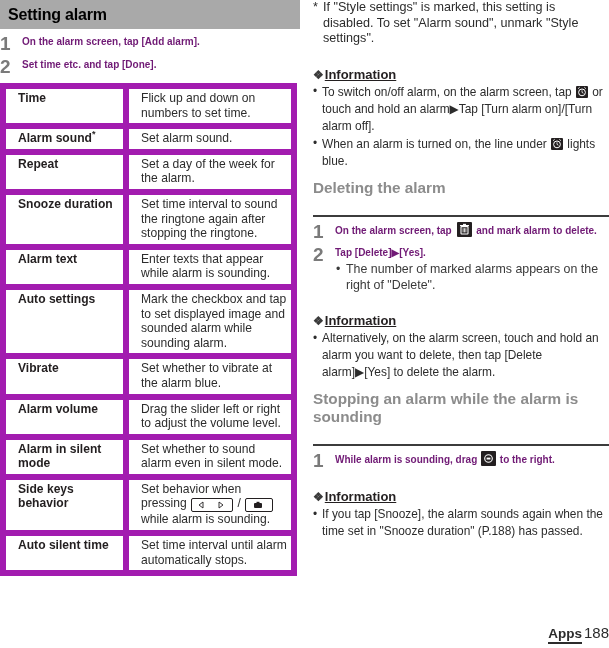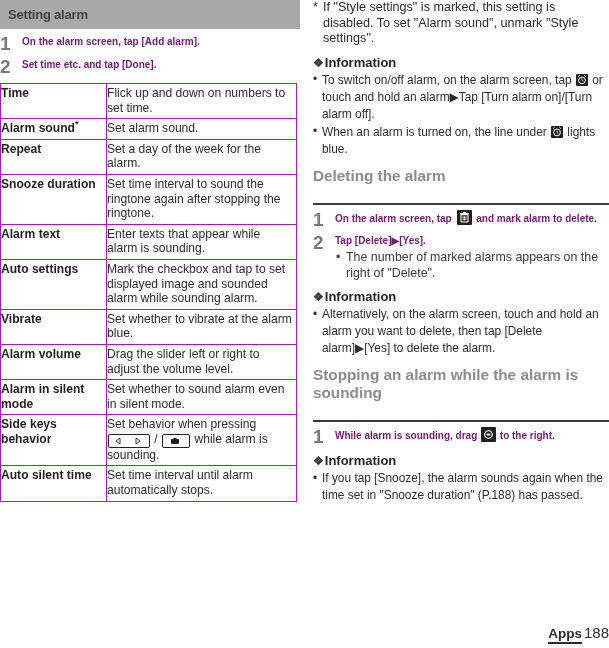--- a/index.html
+++ b/index.html
@@ -37,23 +37,23 @@
   
   .title-bar {
     background: #a9a9a9;
     height: 29px;
     display: flex;
     align-items: center;
     padding-left: 8px;
     box-sizing: border-box;
   }
   .title-bar .title-text {
-    font-size: 13px;
-    font-weight: bold;
-    color: #404040;
+    font-size: 16px;
+    font-weight: bold;
+    color: #000000;
     letter-spacing: -0.2px;
   }
 
   
   .step {
     display: flex;
     margin-top: 5px;
     align-items: flex-start;
   }
   .step .num {
@@ -99,23 +99,23 @@
   }
 
   
   table.settings {
     border-collapse: collapse;
     width: 297px;
     margin-top: 8px;
     table-layout: fixed;
   }
   table.settings td {
-    border: 1px solid #a21caf;
+    border: 6px solid #a21caf;
     vertical-align: top;
-    padding: 2px 4px 3px 0;
+    padding: 2px 4px 3px 12px;
     font-size: 12.1px;
     line-height: 14.6px;
   }
   table.settings td.k {
     width: 101px;
     font-weight: bold;
     color: #231f20;
   }
   table.settings td.v {
     color: #2c2c2c;
@@ -151,22 +151,23 @@
     width: 10px;
     flex: 0 0 10px;
   }
   .footnote .ftext { flex: 1; }
 
   
   .info-head {
     font-size: 13px;
     font-weight: bold;
     color: #231f20;
-    margin-top: 8px;
+    margin-top: 20px;
     line-height: 16px;
+    text-decoration: underline;
   }
   .info-head .diamond {
     display: inline-block;
     color: #3a3a3a;
     margin-right: 1px;
     font-size: 12px;
   }
   ul.info-list {
     margin: 0;
     padding: 0;

